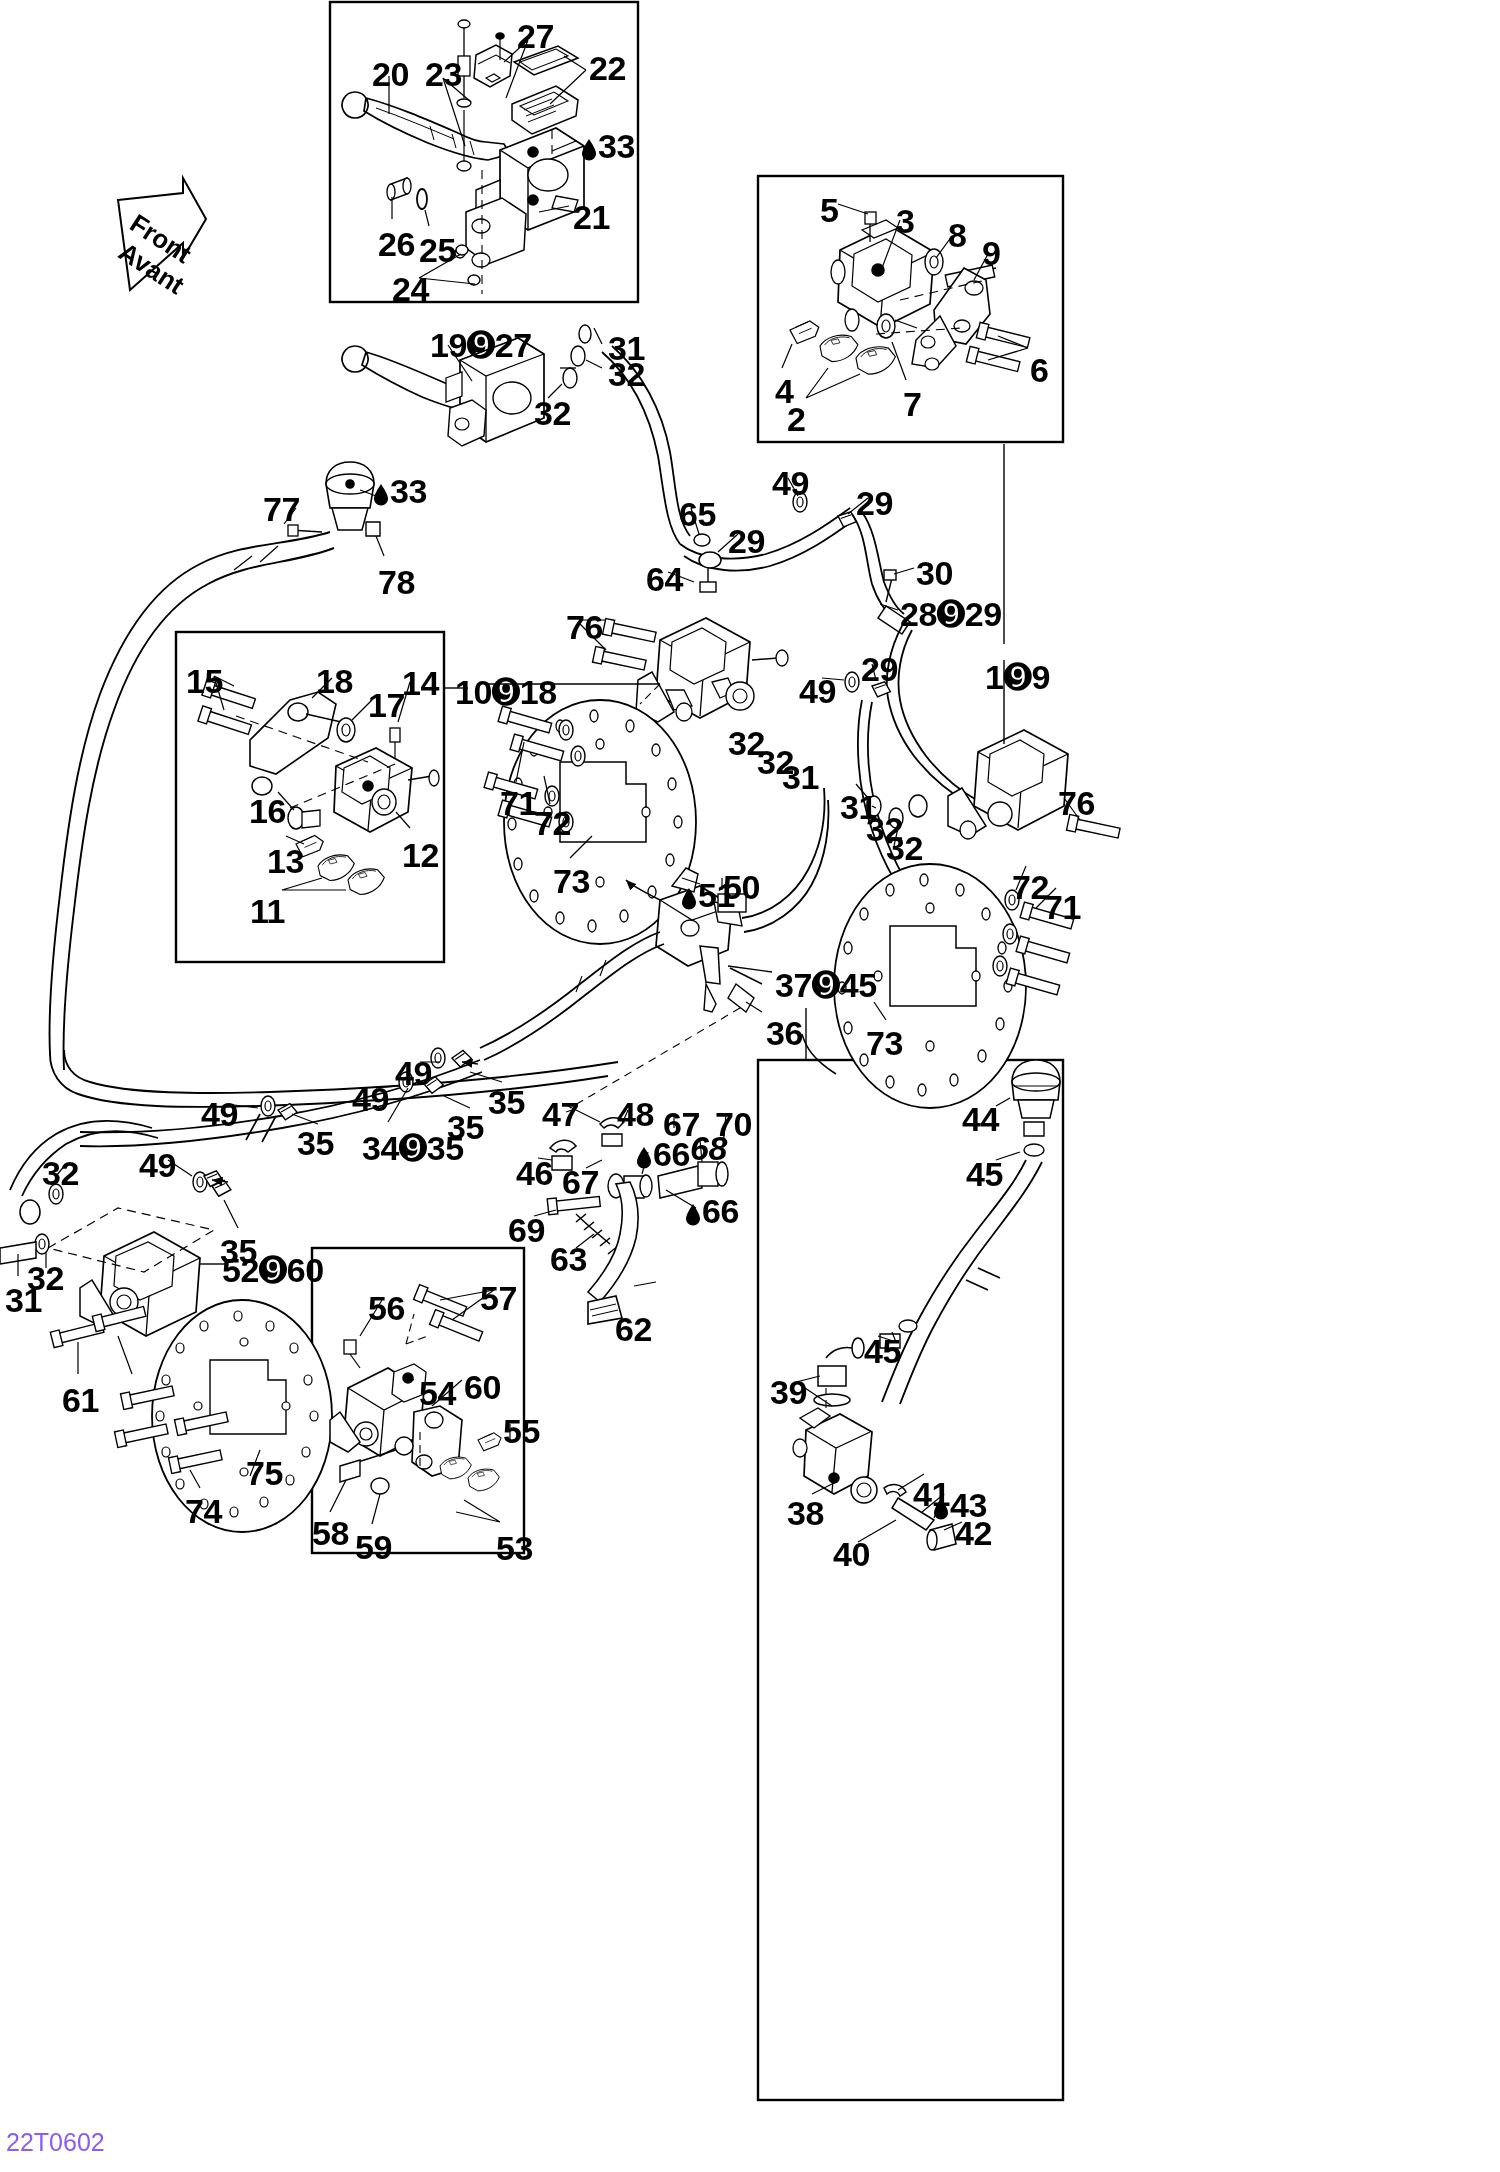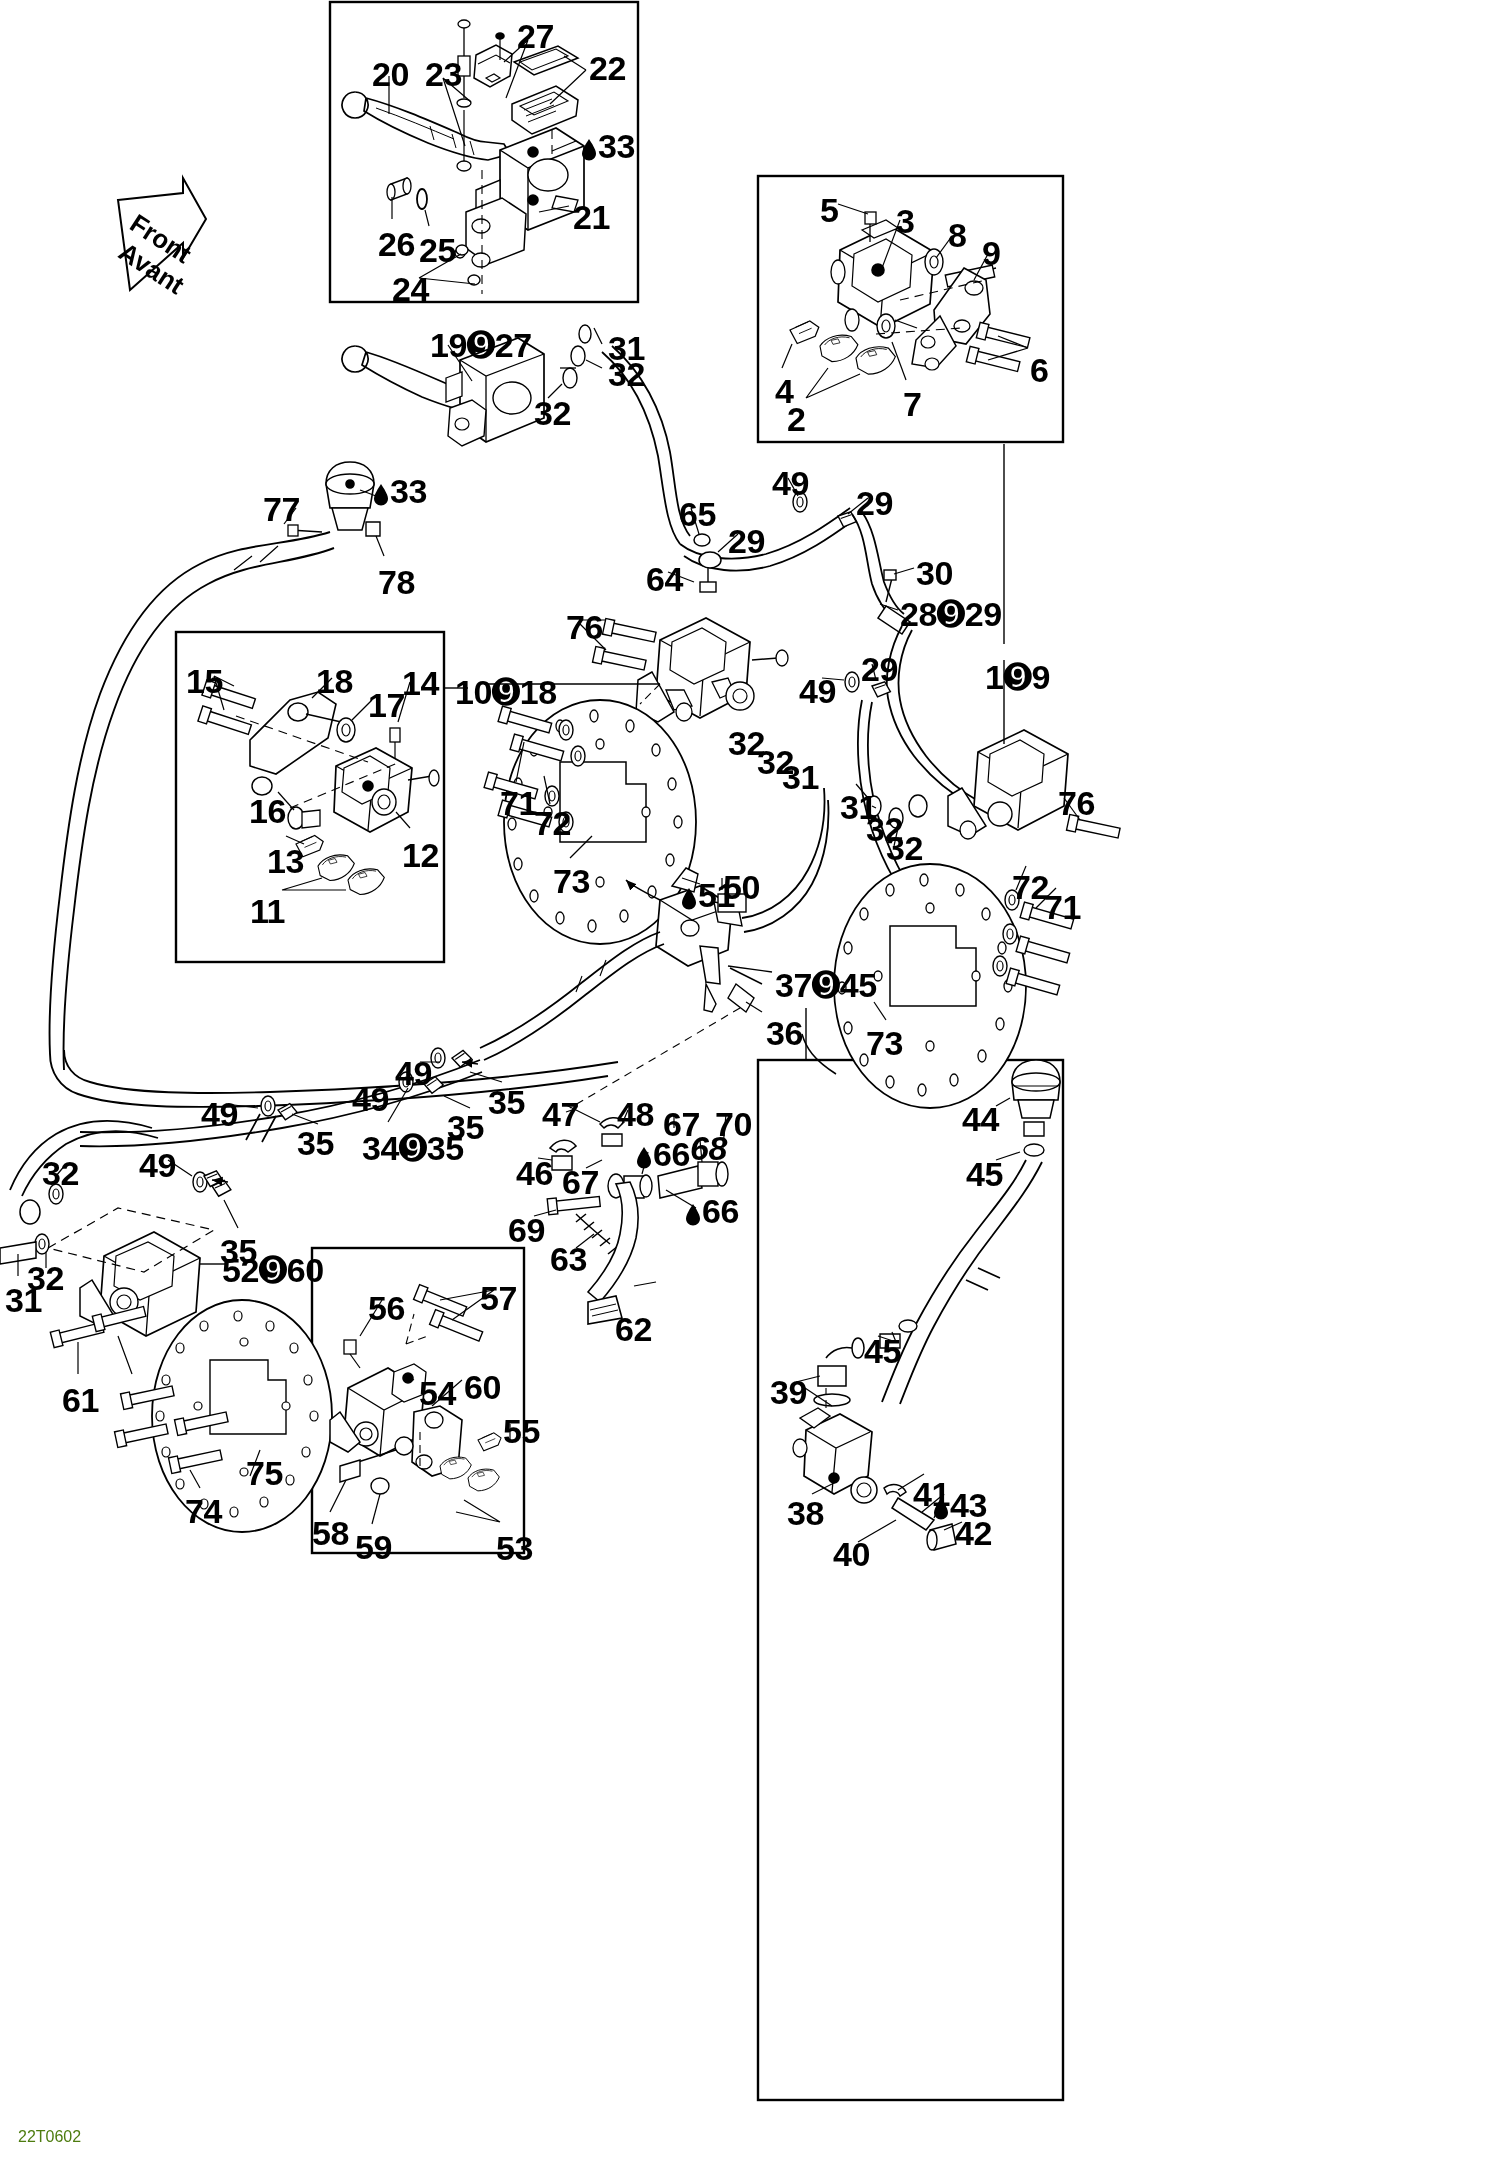--- a/index.html
+++ b/index.html
@@ -6,22 +6,22 @@
   body{width:1500px;height:2172px;position:relative;
        font-family:"Liberation Sans","DejaVu Sans",sans-serif;
        -webkit-font-smoothing:antialiased;overflow:hidden;}
   #stage{position:absolute;left:0;top:0;width:1500px;height:2172px;}
   svg#art{position:absolute;left:0;top:0;width:1500px;height:2172px;}
   .lbl{position:absolute;font-weight:700;color:#000;white-space:nowrap;
        line-height:1;letter-spacing:-0.5px;}
   .n{font-size:34px;}
   .arrowlbl{font-size:34px;font-weight:700;}
   .dropglyph{font-size:30px;vertical-align:-2px;}
-  .footer{position:absolute;left:18px;top:2128px;font-size:16px;font-weight:400;
-          letter-spacing:0px;color:#4d7c0f;}
+  .footer{position:absolute;left:6px;top:2128px;font-size:25px;font-weight:400;
+          letter-spacing:0px;color:#8b5cf6;}
   .frontword{font-weight:700;font-size:26px;fill:#000;}
 </style>
 </head>
 <body>
 
 <div id="stage">
 
 <svg id="art" viewBox="0 0 1500 2172">
   <defs>
     <marker id="ah" markerWidth="9" markerHeight="9" refX="7" refY="3" orient="auto">

